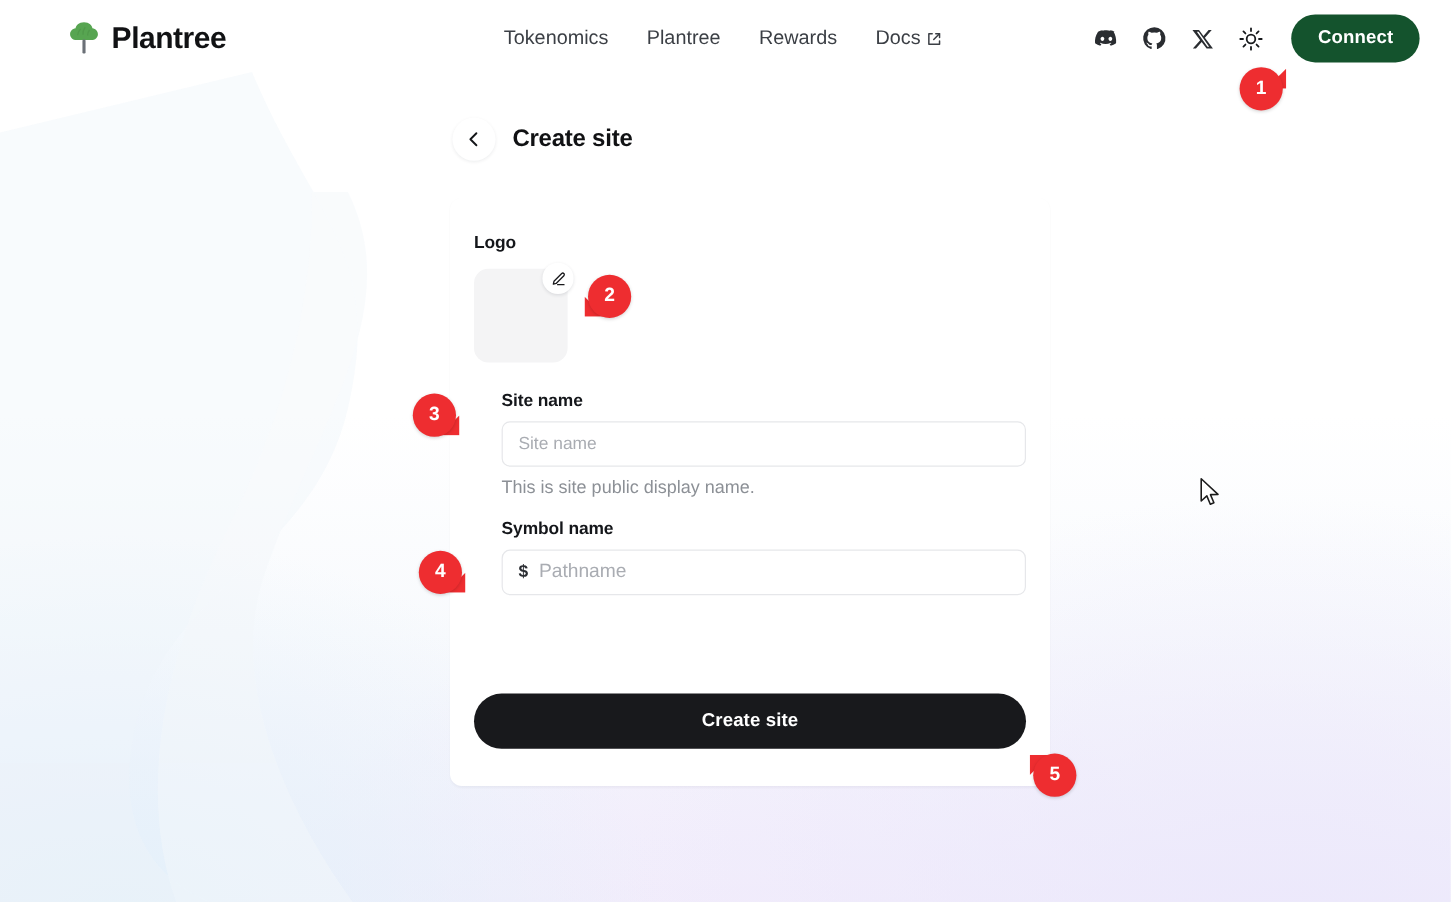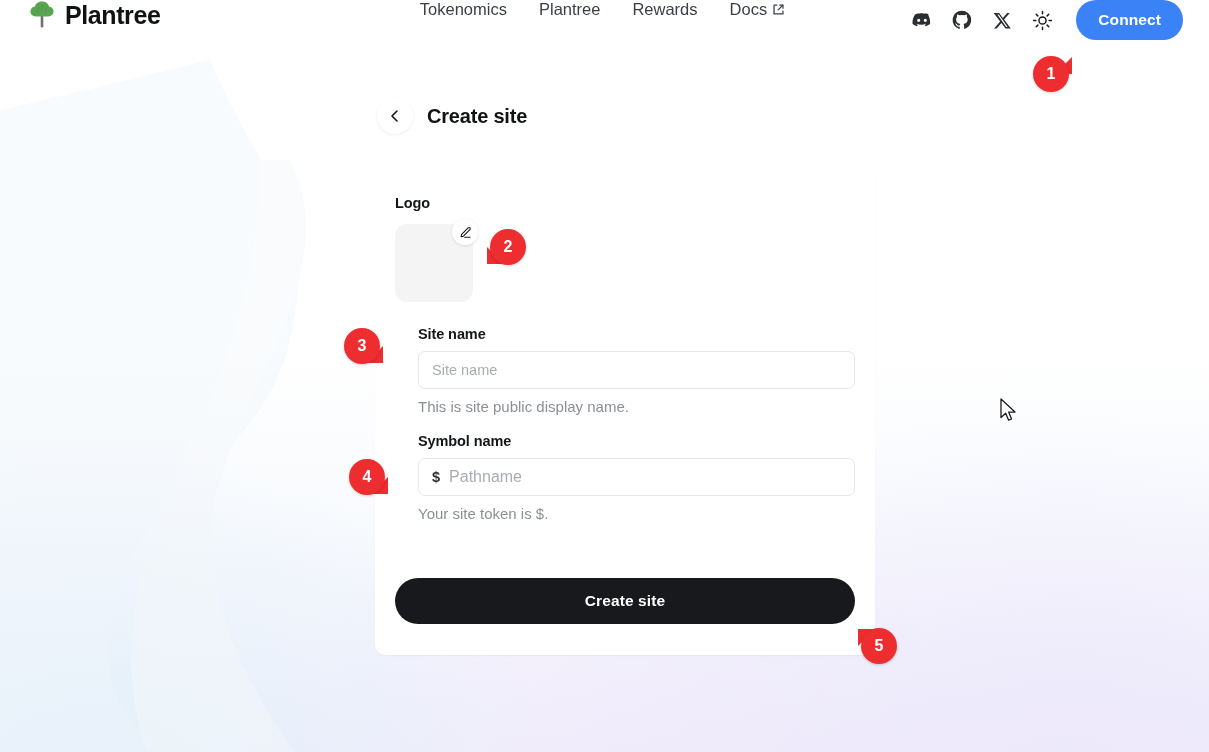--- a/index.html
+++ b/index.html
@@ -35,22 +35,22 @@
     z-index: 0;
     opacity: .55;
   }
 
   
   #header {
     position: relative;
     z-index: 5;
     height: 64px;
     display: flex;
-    align-items: flex-start;
-    padding: 0 26px 0 28px;
+    align-items: center;
+    padding: 0 26px 0 56px;
   }
 
   .brand {
     display: flex;
     align-items: center;
     gap: 9px;
     cursor: pointer;
   }
   .brand-name {
     font-size: 25px;
@@ -88,21 +88,21 @@
     z-index: 6;
   }
   .icon-btn {
     width: 24px; height: 24px;
     display: flex; align-items: center; justify-content: center;
     cursor: pointer;
     color: #2a2d31;
   }
   .connect-btn {
     margin-left: 6px;
-    background: #3b82f6;
+    background: #14532d;
     color: #ffffff;
     border: none;
     border-radius: 999px;
     height: 40px;
     padding: 0 22px;
     font-size: 15.5px;
     font-weight: 700;
     font-family: inherit;
     cursor: pointer;
     letter-spacing: .1px;
@@ -382,21 +382,20 @@
     <input class="text-input" type="text" placeholder="Site name" style="">
     <div class="helper">This is site public display name.</div>
   </div>
 
   <div class="field-block symbol">
     <div class="field-label">Symbol name</div>
     <div class="input-wrap">
       <span class="input-prefix">$</span>
       <input type="text" placeholder="Pathname" style="">
     </div>
-    <div class="helper">Your site token is $.</div>
   </div>
 
   <button class="submit-btn">Create site</button>
 </section>
 
 <div id="badge-layer">
     <div class="badge" style="left: 1033px; top: 56px;">
       <div class="tail tail-tr"></div>
       <div class="disc">1</div>
     </div>

